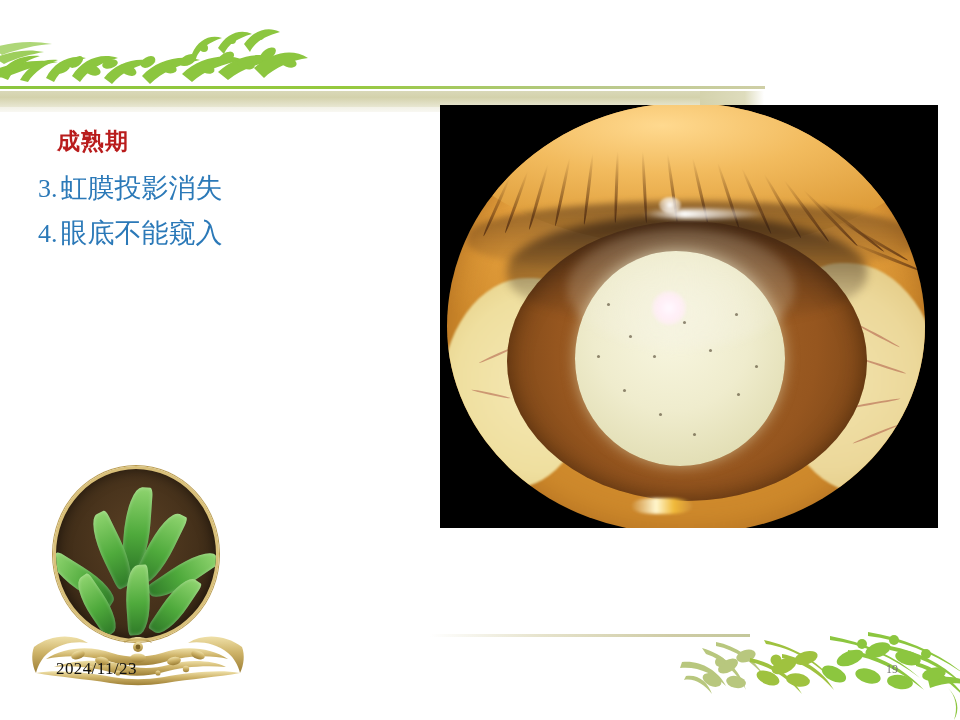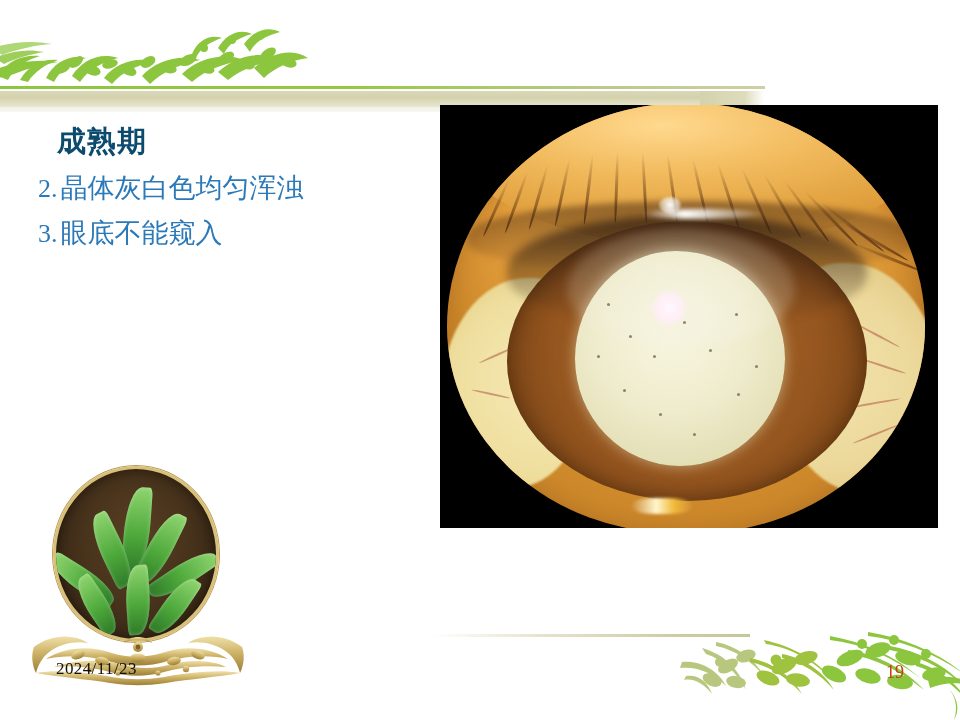--- a/index.html
+++ b/index.html
@@ -83,23 +83,23 @@
     height: 72px;
   }
 
   
   .content-title {
     position: absolute;
     left: 57px;
     top: 126px;
     font-family: "DejaVu Sans", "Liberation Sans", sans-serif;
     font-weight: bold;
-    font-size: 29px;
+    font-size: 23px;
     line-height: 30px;
-    color: #0c4a6e;
+    color: #b91c1c;
     letter-spacing: 1px;
     white-space: nowrap;
   }
   .content-list {
     position: absolute;
     left: 38px;
     top: 166px;
     width: 430px;
     margin: 0;
     padding: 0;
@@ -345,22 +345,22 @@
     left: 672px;
     top: 628px;
     width: 300px;
     height: 92px;
   }
   .page-number {
     position: absolute;
     left: 886px;
     top: 662px;
     font-family: "Liberation Serif", "DejaVu Serif", serif;
-    font-size: 18px;
-    color: #c2410c;
+    font-size: 12px;
+    color: #737373;
     white-space: nowrap;
   }
 </style>
 </head>
 <body>
 
 <div id="slide">
 
   <div class="top-band-wrap">
     <div class="top-green-line"></div>
@@ -404,24 +404,24 @@
         <circle cx="268" cy="18" r="4"></circle>
         <path d="M0 46 C 10 34, 8 22, 0 14 L 0 24 C 5 30, 5 38, 0 44 Z"></path>
       </g>
     </svg>
   </div>
 
   <div class="content-title">成熟期</div>
 
   <ul class="content-list">
     <li>
-      <span class="li-num">2.</span><span>晶体灰白色均匀浑浊</span>
+      <span class="li-num">3.</span><span>虹膜投影消失</span>
     </li>
     <li>
-      <span class="li-num">3.</span><span>眼底不能窥入</span>
+      <span class="li-num">4.</span><span>眼底不能窥入</span>
     </li>
   </ul>
 
   <div class="eye-photo">
     <div class="eye-globe">
 
       <div class="eye-lid-top"></div>
 
       <div class="lash" style="left:30px;  top:78px;  width:3px; height:60px; transform:rotate(28deg);"></div>
       <div class="lash" style="left:48px;  top:72px;  width:3px; height:64px; transform:rotate(24deg);"></div>

